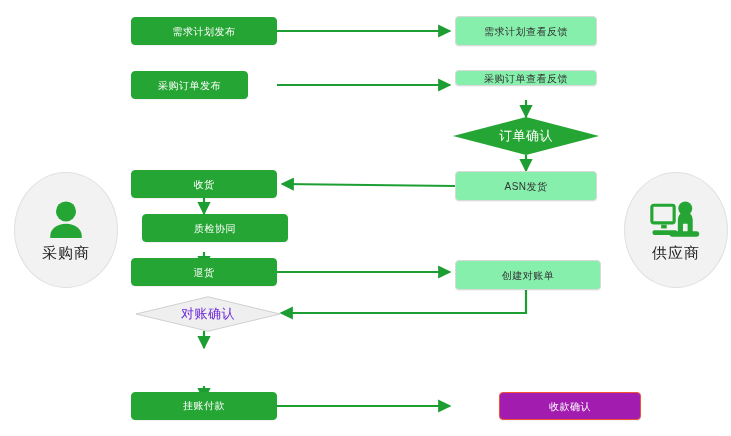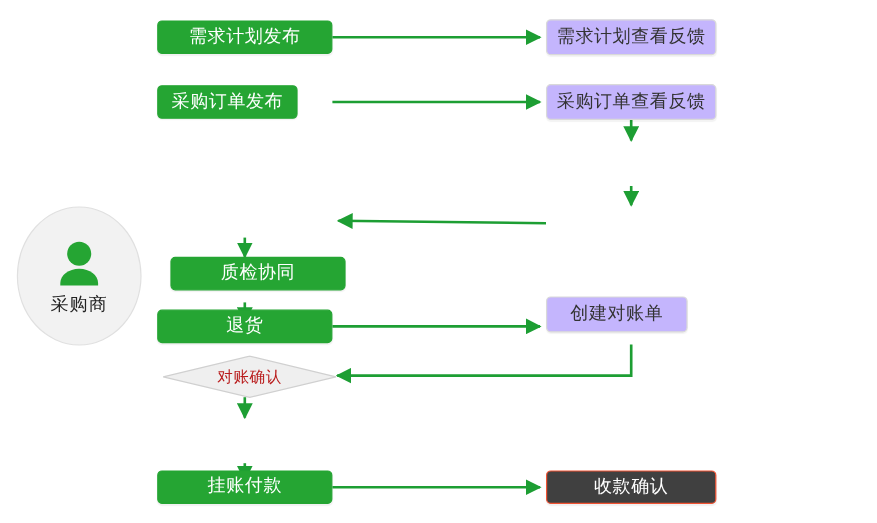--- a/index.html
+++ b/index.html
@@ -28,44 +28,45 @@
   }
 
   
   .node {
     position: absolute;
     box-sizing: border-box;
     display: flex;
     align-items: center;
     justify-content: center;
     text-align: right;
-    font-size: 15px;
+    font-size: 10px;
     line-height: 1.1;
     letter-spacing: .5px;
     white-space: nowrap;
     border-radius: 4px;
     z-index: 3;
   }
   .node-green {
     background: #25a533;
     color: #ffffff;
     border: 1px solid #25a533;
     box-shadow: 0 1px 1px rgba(0,0,0,.06);
   }
   .node-gray {
-    background: #c4b5fd;
+    background: #86efac;
     color: #333333;
     border: 1px solid #d9d9d9;
     box-shadow: 0 1px 1px rgba(0,0,0,.05);
   }
   .node-orange {
-    background: #404040;
+    background: #a21caf;
     color: #ffffff;
     border: 1px solid #f25333;
     box-shadow: 0 1px 1px rgba(0,0,0,.06);
+    margin-left: 44px;
   }
 
   
   .diamond {
     position: absolute;
     z-index: 3;
   }
   .diamond .dm-shape {
     position: absolute;
     left: 0; top: 0;
@@ -76,21 +77,21 @@
     left: 0; top: 0;
     width: 100%; height: 100%;
     display: flex;
     align-items: center;
     justify-content: center;
     font-size: 13px;
     letter-spacing: .5px;
     white-space: nowrap;
   }
   .diamond-green .dm-label { color: #ffffff; }
-  .diamond-gray .dm-label  { color: #b91c1c; }
+  .diamond-gray .dm-label  { color: #6d28d9; }
 
   
   .actor {
     position: absolute;
     box-sizing: border-box;
     border-radius: 50%;
     background: #f2f2f2;
     border: 1px solid #e0e0e0;
     display: flex;
     flex-direction: column;
@@ -156,37 +157,61 @@
   <div class="actor" style="left:14px; top:172px; width:104px; height:116px;justify-content:center;">
     <span class="actor-icon">
       <svg viewBox="0 0 48 44" width="46" height="42" xmlns="http://www.w3.org/2000/svg">
         <circle cx="24" cy="12" r="10.5" fill="#25a533"></circle>
         <path d="M24 25c-9.2 0-16.5 5.6-16.5 12.6 0 1.2 0 2.2 0 2.2h33s0-1 0-2.2C40.5 30.6 33.2 25 24 25z" fill="#25a533"></path>
       </svg>
     </span>
     <span class="actor-label">采购商</span>
   </div>
 
+  <div class="actor" style="left:624px; top:172px; width:104px; height:116px;">
+    <span class="actor-icon">
+      <svg viewBox="0 0 56 44" width="52" height="42" xmlns="http://www.w3.org/2000/svg">
+
+        <rect x="2" y="5" width="24" height="19" rx="2" fill="none" stroke="#25a533" stroke-width="3.4"></rect>
+        <path d="M12 26 h6 v4 h-6 z" fill="#25a533"></path>
+        <path d="M4 32 h24 a3 3 0 0 1 0 5 H4 a3 3 0 0 1 0-5 z" fill="#25a533"></path>
+
+        <circle cx="38" cy="8.5" r="7.5" fill="#25a533"></circle>
+
+        <path d="M30 20 a8 8 0 0 1 16 0 v14 h-5.5 V25 h-5 v9 H30 z" fill="#25a533"></path>
+        <path d="M24 33 h26 a3 3 0 0 1 0 6 H24 a3 3 0 0 1 0-6 z" fill="#25a533"></path>
+      </svg>
+    </span>
+    <span class="actor-label">供应商</span>
+  </div>
 
   <div class="node node-green" style="left:131px; top:17px; width:146px; height:28px;">需求计划发布</div>
 
   <div class="node node-gray" style="left:455px; top:16px; width:142px; height:30px;">需求计划查看反馈</div>
 
   <div class="node node-green" style="left:131px; top:71px; width:117px; height:28px;">采购订单发布</div>
 
-  <div class="node node-gray" style="left:455px; top:70px; width:142px; height:30px;">采购订单查看反馈</div>
-
-
-
+  <div class="node node-gray" style="left:455px; top:70px; width:142px; height:16px;">采购订单查看反馈</div>
+
+  <div class="diamond diamond-green" style="left:453px; top:117px; width:146px; height:38px;">
+    <svg class="dm-shape" viewBox="0 0 146 38" preserveAspectRatio="none" xmlns="http://www.w3.org/2000/svg">
+      <polygon points="73,0 146,19 73,38 0,19" fill="#25a533"></polygon>
+    </svg>
+    <span class="dm-label">订单确认</span>
+  </div>
+
+  <div class="node node-gray" style="left:455px; top:171px; width:142px; height:30px;">ASN发货</div>
+
+  <div class="node node-green" style="left:131px; top:170px; width:146px; height:28px;">收货</div>
 
   <div class="node node-green" style="left:131px; top:214px; width:146px; height:28px;margin-left:11px;">质检协同</div>
 
   <div class="node node-green" style="left:131px; top:258px; width:146px; height:28px;">退货</div>
 
-  <div class="node node-gray" style="left:455px; top:247px; width:118px; height:30px;">创建对账单</div>
+  <div class="node node-gray" style="left:455px; top:260px; width:146px; height:30px;">创建对账单</div>
 
   <div class="diamond diamond-gray" style="left:135px; top:296px; width:146px; height:36px;">
     <svg class="dm-shape" viewBox="0 0 146 36" preserveAspectRatio="none" xmlns="http://www.w3.org/2000/svg">
       <polygon points="73,0.8 145,18 73,35.2 1,18" fill="#efefef" stroke="#d0d0d0" stroke-width="1"></polygon>
     </svg>
     <span class="dm-label">对账确认</span>
   </div>
 
 
   <div class="node node-green" style="left:131px; top:392px; width:146px; height:28px;font-family:Liberation Mono, monospace;">挂账付款</div>

